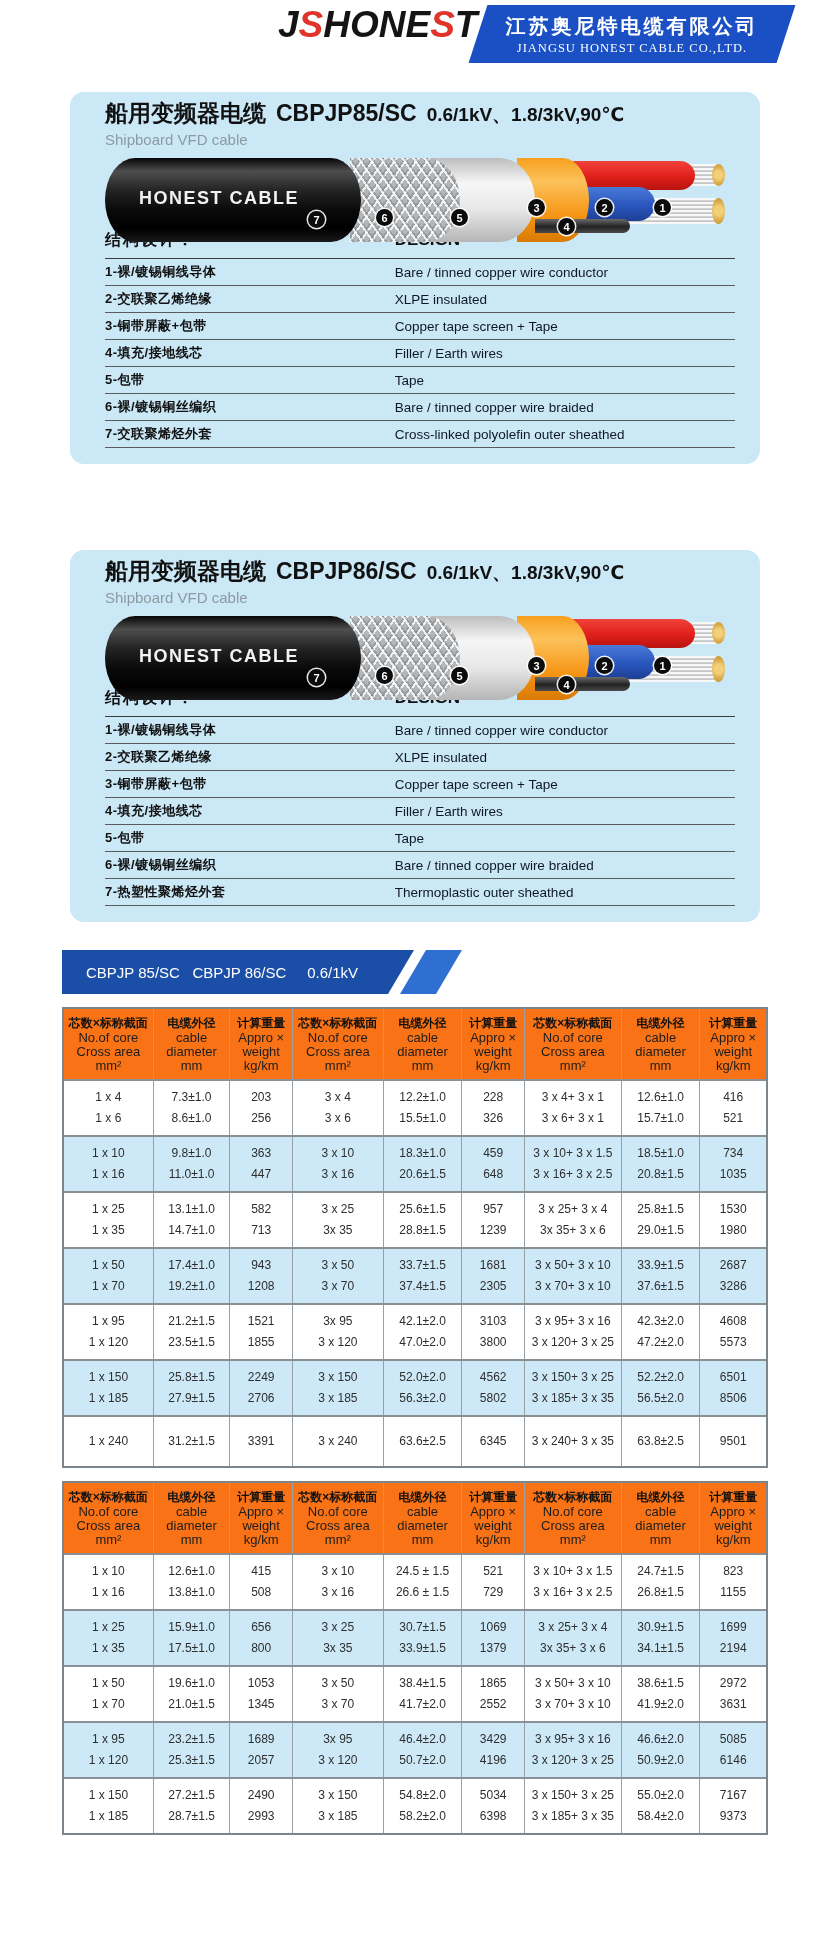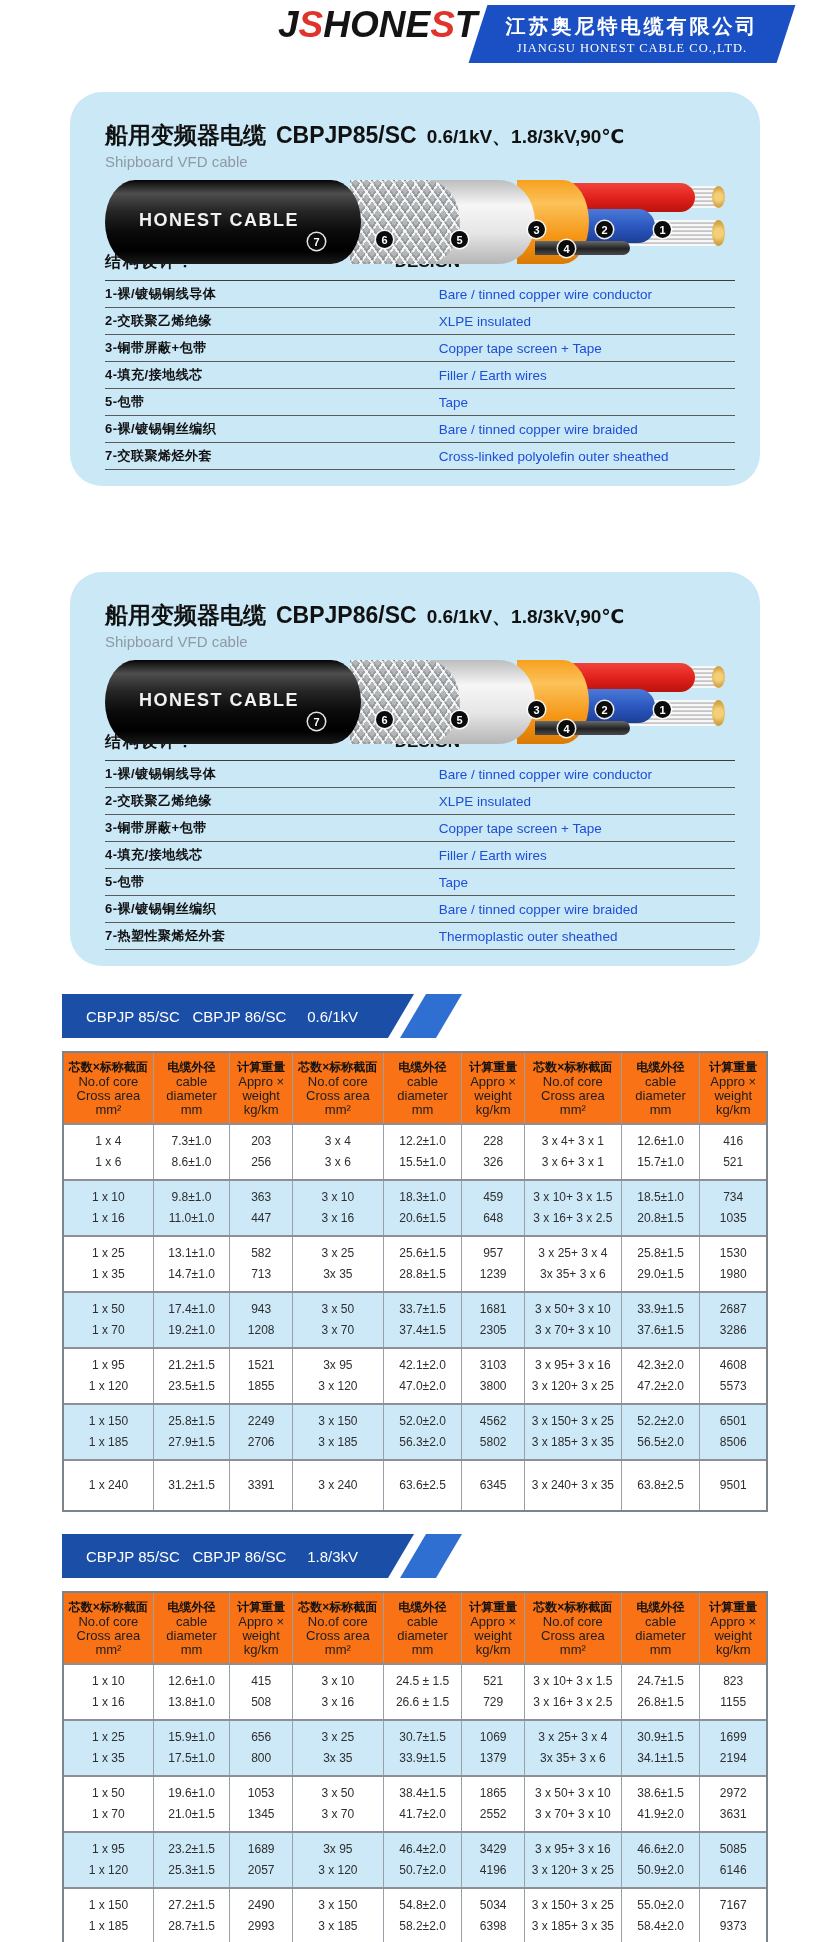--- a/index.html
+++ b/index.html
@@ -10,21 +10,21 @@
   .top-header{position:relative;height:70px;background:#fff;}
   .logo{position:absolute;left:278px;top:4px;font-size:37px;font-weight:bold;font-style:italic;letter-spacing:0px;white-space:nowrap;}
   .logo .lp{color:#141414;}
   .logo .lp.red{color:#e0332a;}
   .banner{position:absolute;left:478px;top:5px;width:308px;height:58px;background:#1a50c4;transform:skewX(-18deg);}
   .banner-inner{transform:skewX(18deg);height:100%;display:flex;flex-direction:column;align-items:center;justify-content:center;}
   .banner-cn{color:#fff;font-size:20px;font-weight:bold;letter-spacing:3px;white-space:nowrap;}
   .banner-en{color:#fff;font-size:12.5px;font-family:"Liberation Serif","DejaVu Serif",serif;letter-spacing:1px;white-space:nowrap;margin-top:1px;}
 
   
-  .card{width:690px;margin-left:70px;background:#cbe8f7;border-radius:32px;padding:28px 25px 16px 35px;box-sizing:border-box;}
+  .card{width:690px;margin-left:70px;background:#cbe8f7;border-radius:14px;padding:6px 25px 16px 35px;box-sizing:border-box;}
   .card1{margin-top:22px;}
   .card2{margin-top:86px;}
   .card-title{white-space:nowrap;}
   .t-cn{font-size:23px;font-weight:bold;}
   .t-model{font-size:23px;font-weight:bold;margin-left:10px;}
   .t-rating{font-size:19px;font-weight:bold;margin-left:10px;}
   .card-sub{font-size:15px;color:#8d9aa3;margin-top:2px;}
 
   
   .cable{position:relative;width:622px;height:64px;margin:10px 0 8px 0;}
@@ -55,23 +55,23 @@
         display:flex;align-items:center;justify-content:center;box-shadow:0 0 0 1.5px rgba(255,255,255,.9);z-index:95;}
   .b7{left:203px;top:53px;} .b6{left:271px;top:51px;} .b5{left:346px;top:51px;}
   .b3{left:423px;top:41px;} .b4{left:453px;top:60px;} .b2{left:491px;top:41px;} .b1{left:549px;top:41px;}
 
   
   .design-head{display:flex;align-items:baseline;margin-top:6px;padding-bottom:7px;border-bottom:1.5px solid #3c3c3c;}
   .dh-cn{font-size:16px;font-weight:bold;letter-spacing:2px;}
   .dh-en{font-size:17px;font-weight:bold;position:absolute;}
   .design-head{position:relative;}
   .design-head .dh-en{left:46%;position:absolute;}
-  .design-row{display:flex;align-items:center;height:26px;border-bottom:1px solid #5a5a5a;font-size:13px;gap:44px;}
+  .design-row{display:flex;align-items:center;height:26px;border-bottom:1px solid #5a5a5a;font-size:13px;}
   .dr-cn{width:46%;font-weight:bold;letter-spacing:0.5px;}
-  .dr-en{font-size:13.5px;color:#1d4ed8;}
+  .dr-en{font-size:13.5px;color:#0f172a;}
 
   
   .band{position:relative;height:44px;margin-left:62px;width:440px;}
   .band1{margin-top:28px;} .band2{margin-top:22px;}
   .band-main{position:absolute;left:0;top:0;width:352px;height:44px;background:#1b4ea6;
         clip-path:polygon(0 0,100% 0,calc(100% - 26px) 100%,0 100%);
         display:flex;align-items:center;padding-left:24px;box-sizing:border-box;color:#fff;font-size:15px;white-space:pre;}
   .band-tail{position:absolute;left:338px;top:0;width:62px;height:44px;background:#2f6fd2;
         clip-path:polygon(26px 0,100% 0,calc(100% - 26px) 100%,0 100%);}
 
@@ -419,24 +419,20 @@
           <div class="spec-cell">3 x 240</div>
           <div class="spec-cell">63.6±2.5</div>
           <div class="spec-cell">6345</div>
           <div class="spec-cell">3 x 240+ 3 x 35</div>
           <div class="spec-cell">63.8±2.5</div>
           <div class="spec-cell">9501</div>
         </div>
       </div>
   </div>
 
-  <div class="band band2">
-    <div class="band-main">CBPJP 85/SC   CBPJP 86/SC     1.8/3kV</div>
-    <div class="band-tail"></div>
-  </div>
   <div class="spec">
     <div class="spec-head">
         <div class="spec-hcell">
           <div class="hc-cn">芯数×标称截面</div>
           <div class="hc-en">No.of core
 Cross area
 mm²</div>
         </div>
         <div class="spec-hcell">
           <div class="hc-cn">电缆外径</div>

